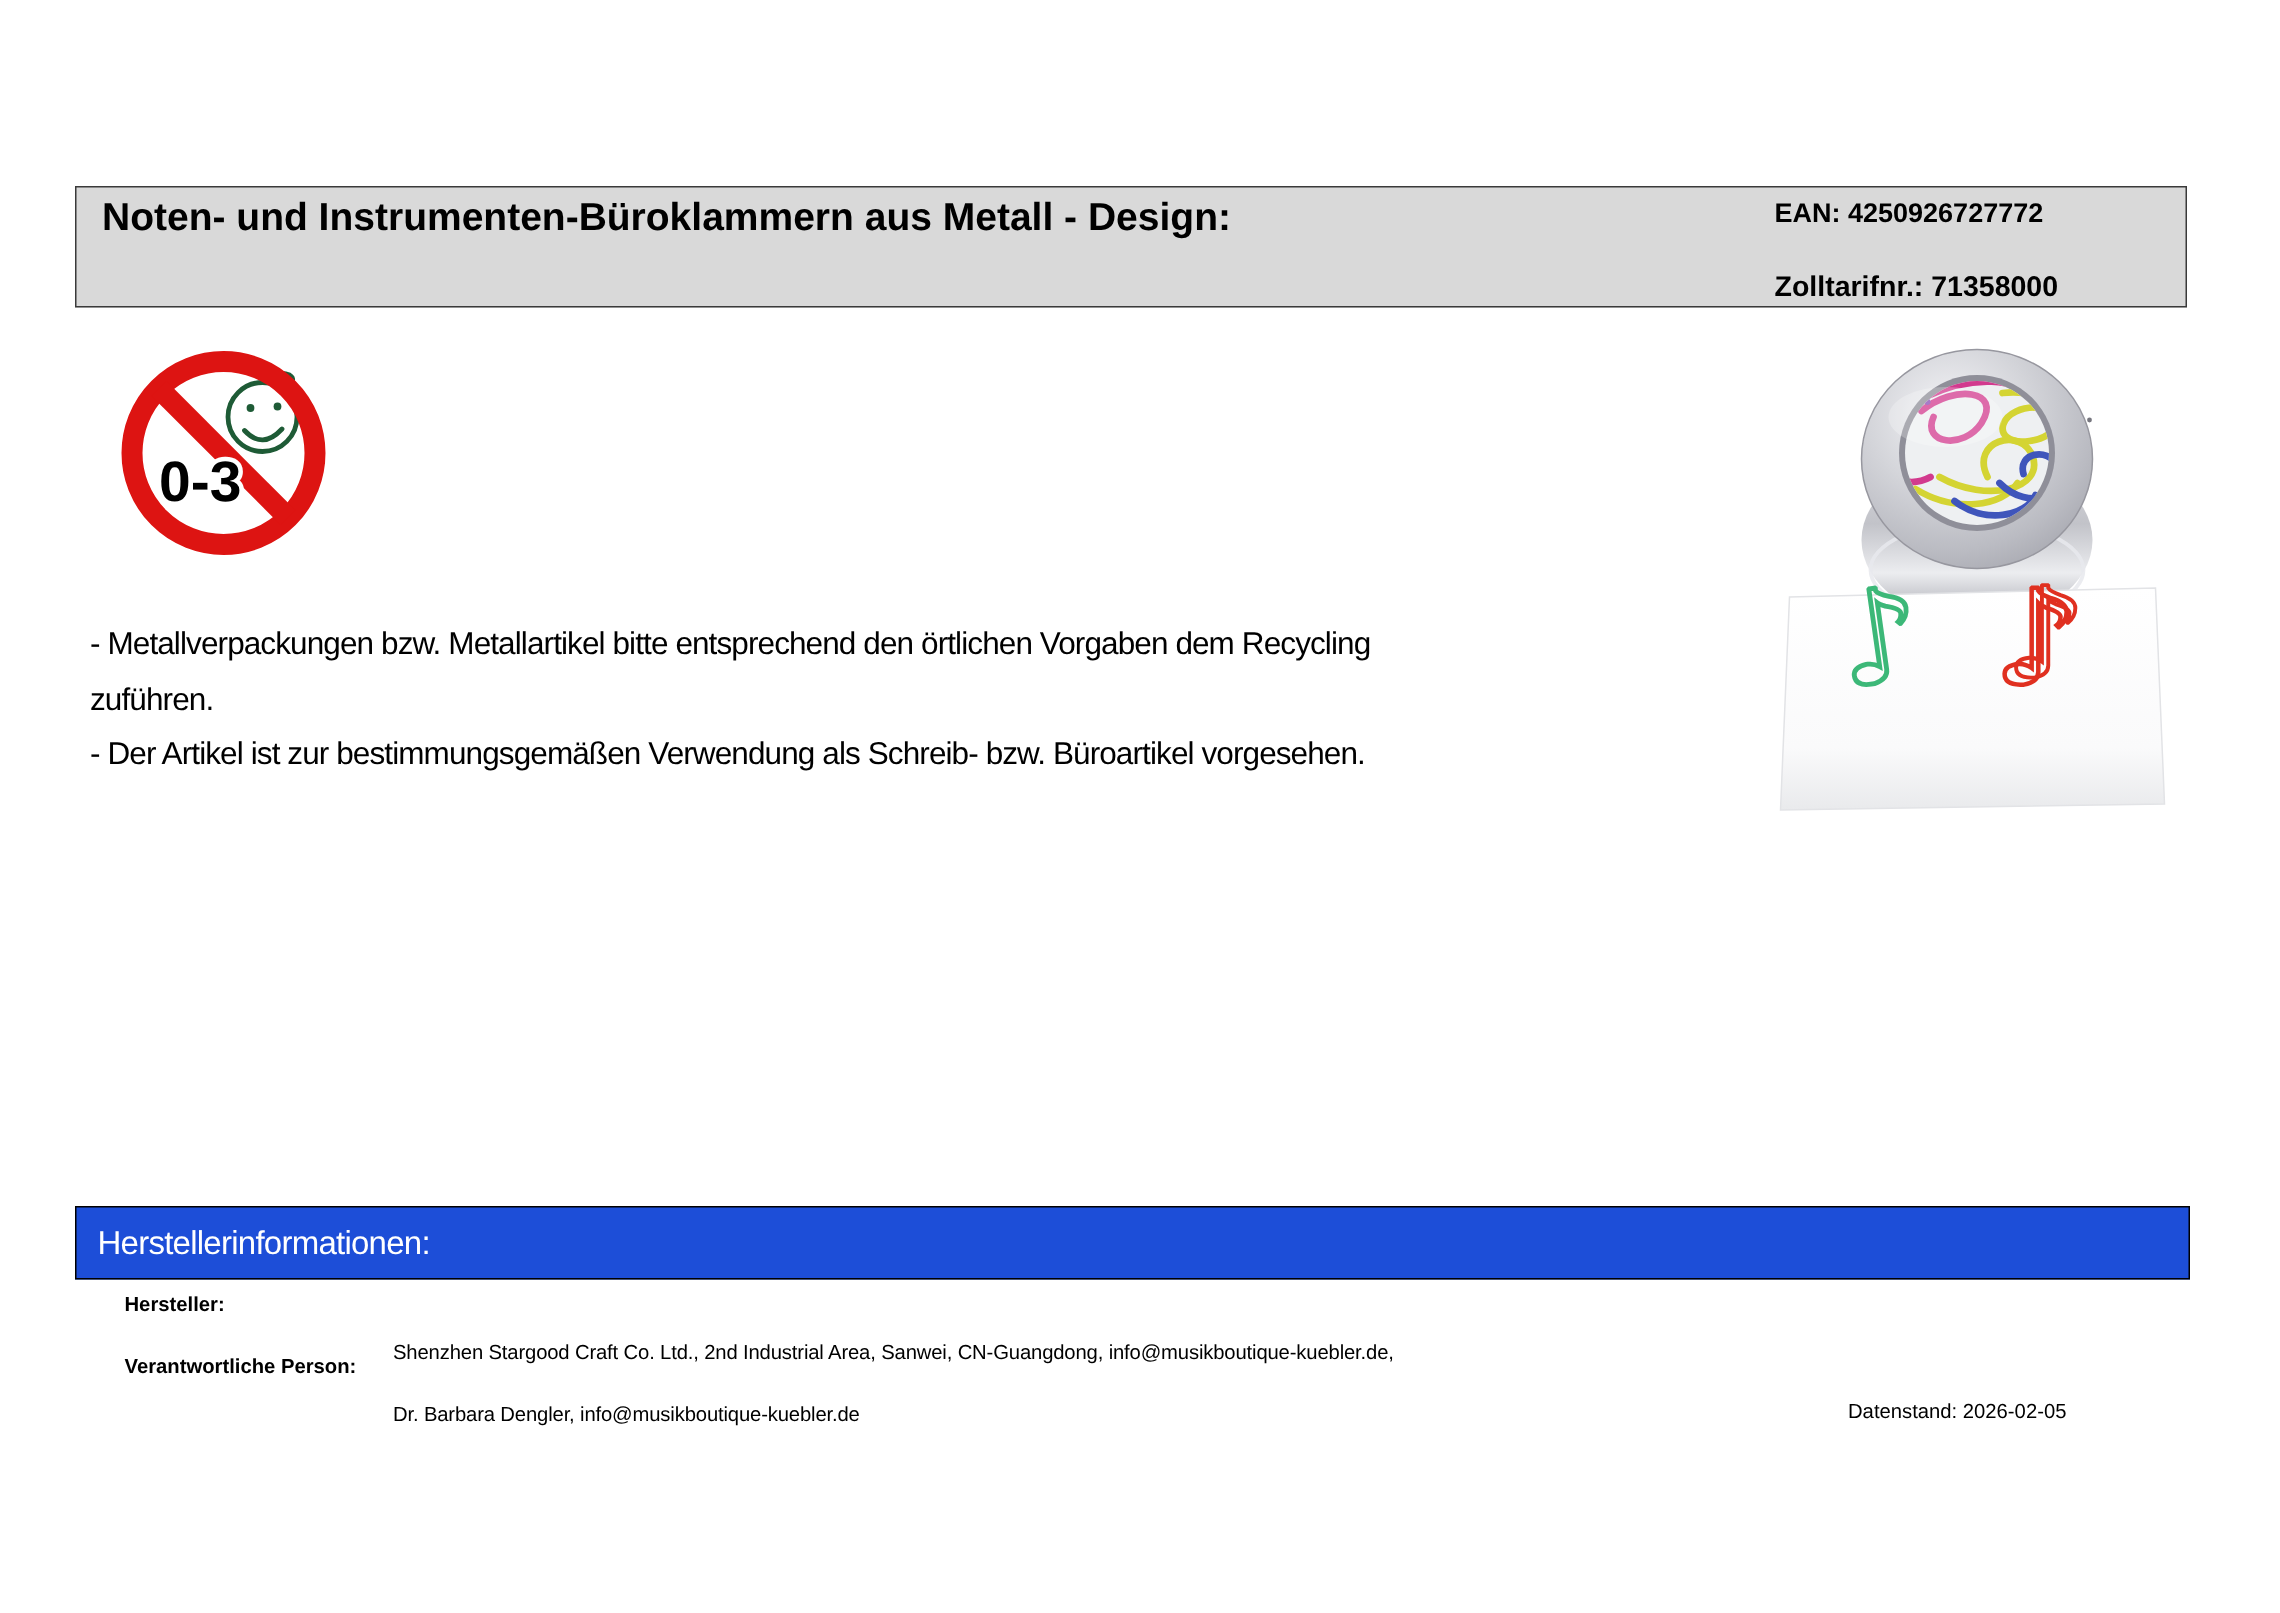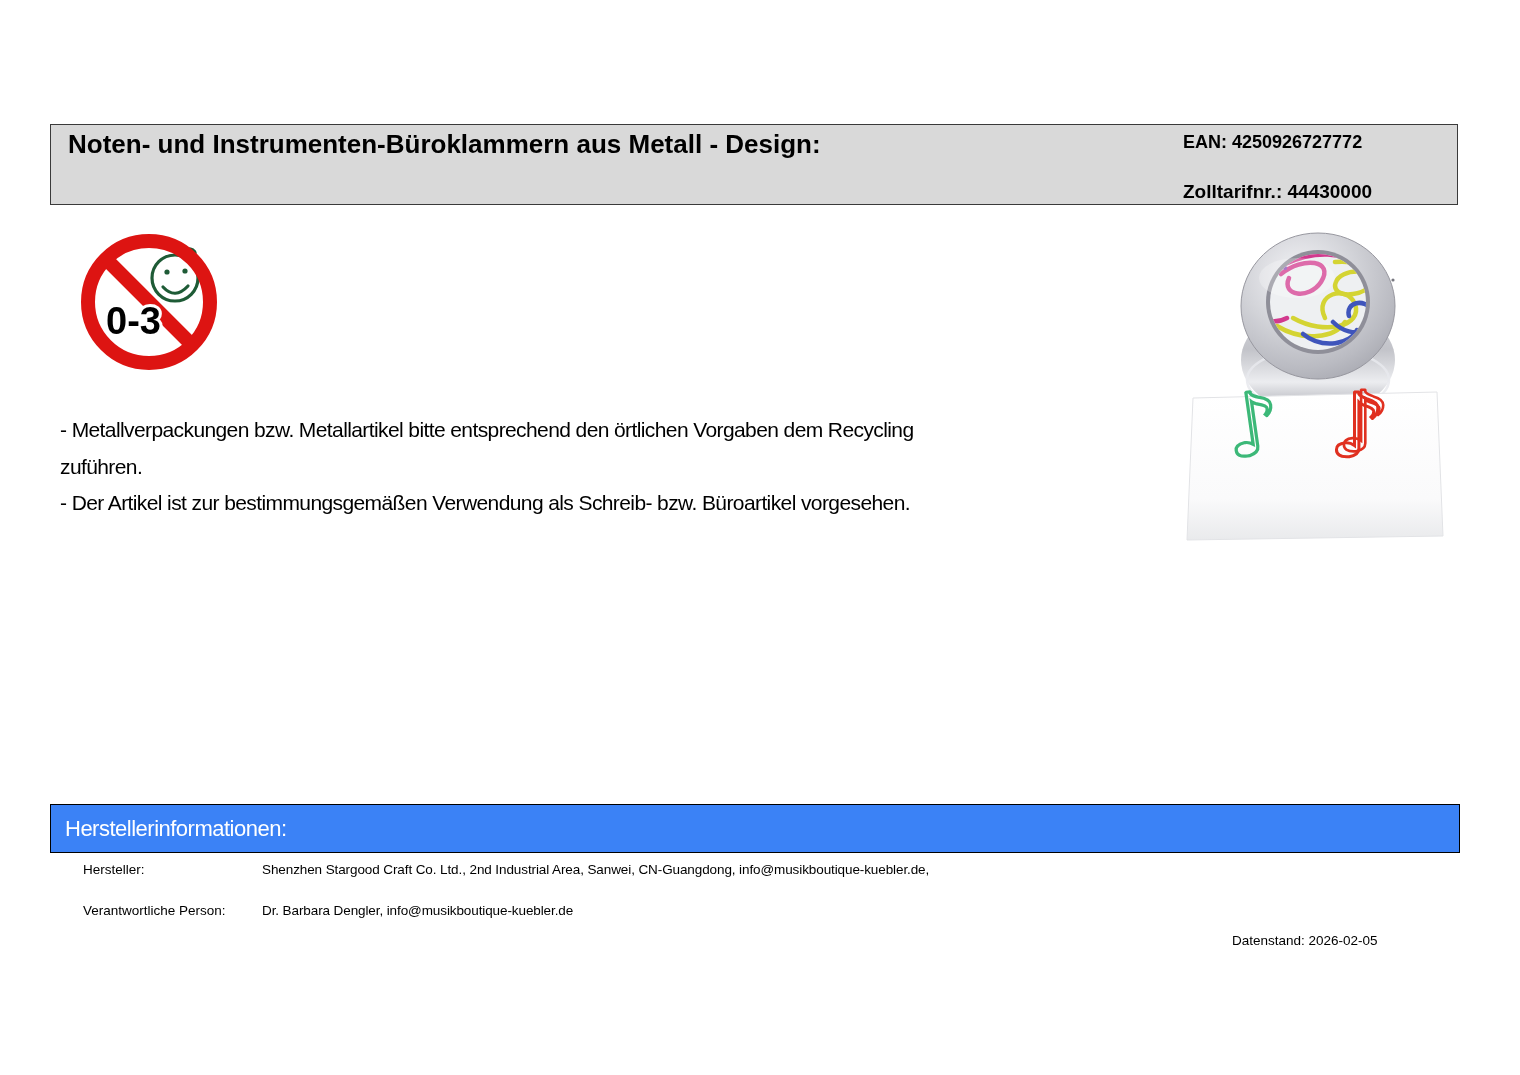--- a/index.html
+++ b/index.html
@@ -40,43 +40,43 @@
 
   
   .notes {
     position:absolute; left:60px; top:412px; width:1000px;
     font-size:21px; line-height:36.6px; letter-spacing:-0.6px;
   }
 
   
   .mfr-bar {
     position:absolute; left:50px; top:804px; width:1410px; height:49px;
-    background:#3b82f6; border:1px solid #000; box-sizing:border-box;
+    background:#1d4ed8; border:1px solid #000; box-sizing:border-box;
     color:#fff; display:flex; align-items:center; padding-left:14px;
     font-size:22px; letter-spacing:-0.5px;
   }
-  .row-label { position:absolute; left:83px;  font-size:13.5px; font-weight:normal; white-space:nowrap; }
-  .row-value { position:absolute; left:262px; font-size:13.5px; letter-spacing:-0.1px; white-space:nowrap; }
+  .row-label { position:absolute; left:83px;  font-size:13.5px; font-weight:bold; white-space:nowrap; }
+  .row-value { position:absolute; left:262px; font-size:13.5px; letter-spacing:-0.1px; white-space:nowrap;margin-top:32px; }
   .r1 { top:862px; }
   .r2 { top:903px; }
 
   .datenstand { position:absolute; left:1232px; top:933px; font-size:13.5px; white-space:nowrap; }
 </style>
 </head>
 <body>
 
 <div class="page">
 
 
   <div class="subheader">
     <div class="product-title">
       <div class="l1">Noten- und Instrumenten-Büroklammern aus Metall - Design:</div>
     </div>
     <div class="ean">EAN: 4250926727772</div>
-    <div class="tariff">Zolltarifnr.: 44430000</div>
+    <div class="tariff">Zolltarifnr.: 71358000</div>
   </div>
 
   <svg class="age-icon" width="148" height="148" viewBox="0 0 148 148">
     <g stroke="#1e5b36" stroke-width="3.2" fill="none" stroke-linecap="round">
       <circle cx="97" cy="47" r="23"></circle>
       <path d="M103,25 q3,-10 12,-6 q5,3 -2,8"></path>
       <path d="M85,56 Q97,69 110,55"></path>
     </g>
     <circle cx="89" cy="41" r="2.6" fill="#1e5b36"></circle>
     <circle cx="107" cy="40" r="2.6" fill="#1e5b36"></circle>

